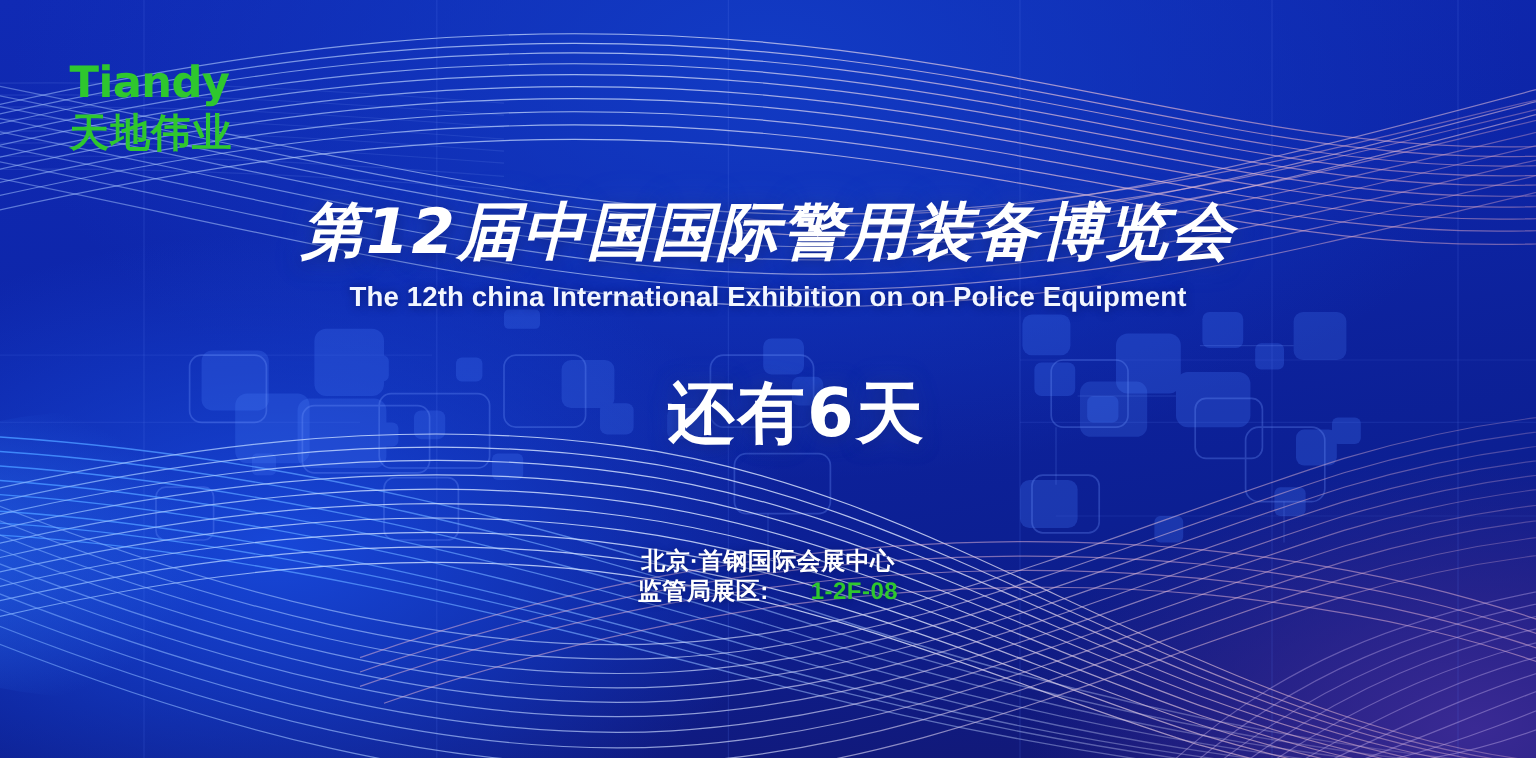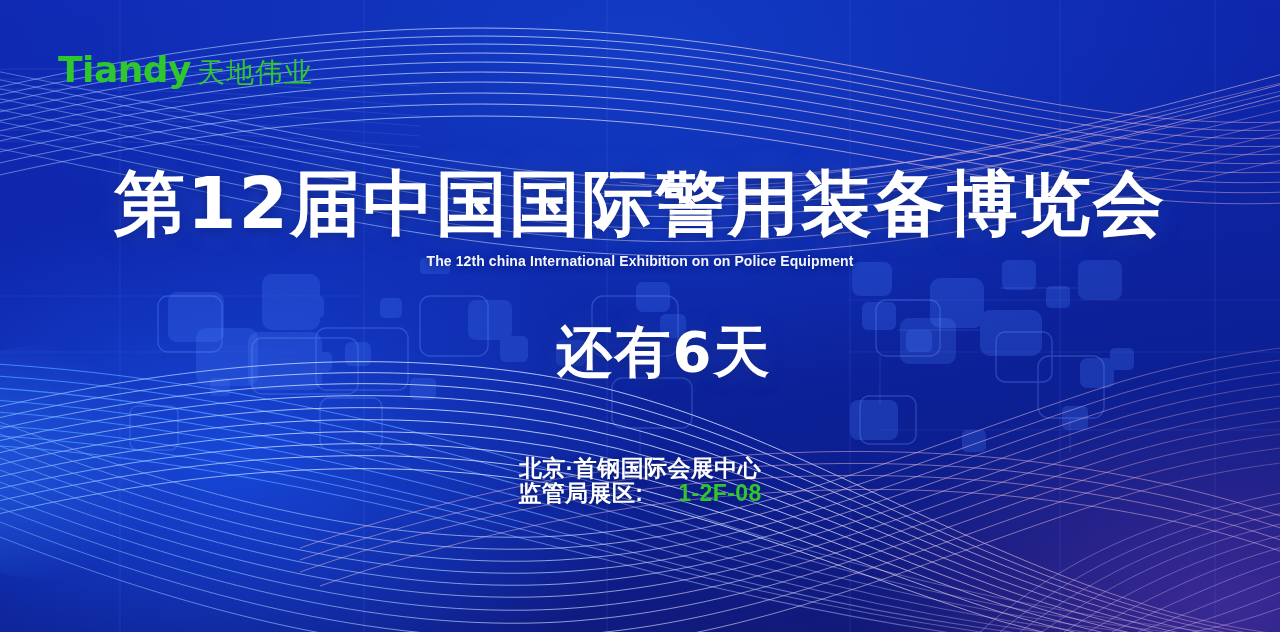--- a/index.html
+++ b/index.html
@@ -19,64 +19,66 @@
   }
 
   .layer{ position:absolute; inset:0; width:1280px; height:632px; }
   .layer svg{ display:block; width:1280px; height:632px; }
 
   
   .logo{
     position:absolute; left:58px; top:52px;
     display:flex; align-items:baseline; gap:6px;
     z-index:40;
+    flex-direction:column;
   }
   .logo-en{
     font-size:36px; font-weight:bold; color:#2ec72e;
     letter-spacing:-0.5px; line-height:1;
     font-family:"DejaVu Sans","Liberation Sans",sans-serif;
   }
   .logo-cn{
-    font-size:28px; font-weight:normal; color:#2ec72e;
+    font-size:33px; font-weight:bold; color:#2ec72e;
     letter-spacing:1px; line-height:1;
   }
 
   
   .center{
     position:absolute; left:0; right:0; top:168px;
     text-align:center; z-index:40;
   }
   .title-cn{
-    font-size:71px; font-weight:bold; color:#ffffff;
+    font-size:52px; font-weight:bold; color:#ffffff;
     letter-spacing:2px; line-height:1.02;
     text-shadow:0 2px 14px rgba(10,26,120,.85), 0 0 26px rgba(90,150,255,.35);
     font-family:"DejaVu Sans","Liberation Sans",sans-serif;
+    font-style:italic;
   }
   .title-en{
     margin-top:13px;
-    font-size:14px; font-weight:bold; color:#f2f6ff;
+    font-size:23px; font-weight:bold; color:#f2f6ff;
     letter-spacing:.1px;
     text-shadow:0 1px 7px rgba(8,22,110,.9);
   }
   .countdown{
     margin-top:46px;
     font-size:56px; font-weight:bold; color:#ffffff;
     letter-spacing:2px;
     text-shadow:0 2px 14px rgba(10,26,120,.85), 0 0 22px rgba(90,150,255,.3);
     font-family:"DejaVu Sans","Liberation Sans",sans-serif;
     padding-left:48px;
   }
 
   
   .info{
     position:absolute; left:0; right:0; top:456px;
     text-align:center; z-index:40;
   }
   .info-line{
-    font-size:23px; font-weight:bold; color:#ffffff;
+    font-size:20px; font-weight:bold; color:#ffffff;
     line-height:24.5px; letter-spacing:.4px;
     text-shadow:0 1px 6px rgba(8,22,110,.95);
     white-space:nowrap;
   }
   .booth-no{ color:#2ec72e;margin-left:35px; }
 </style>
 </head>
 <body>
 
 <div id="banner">

